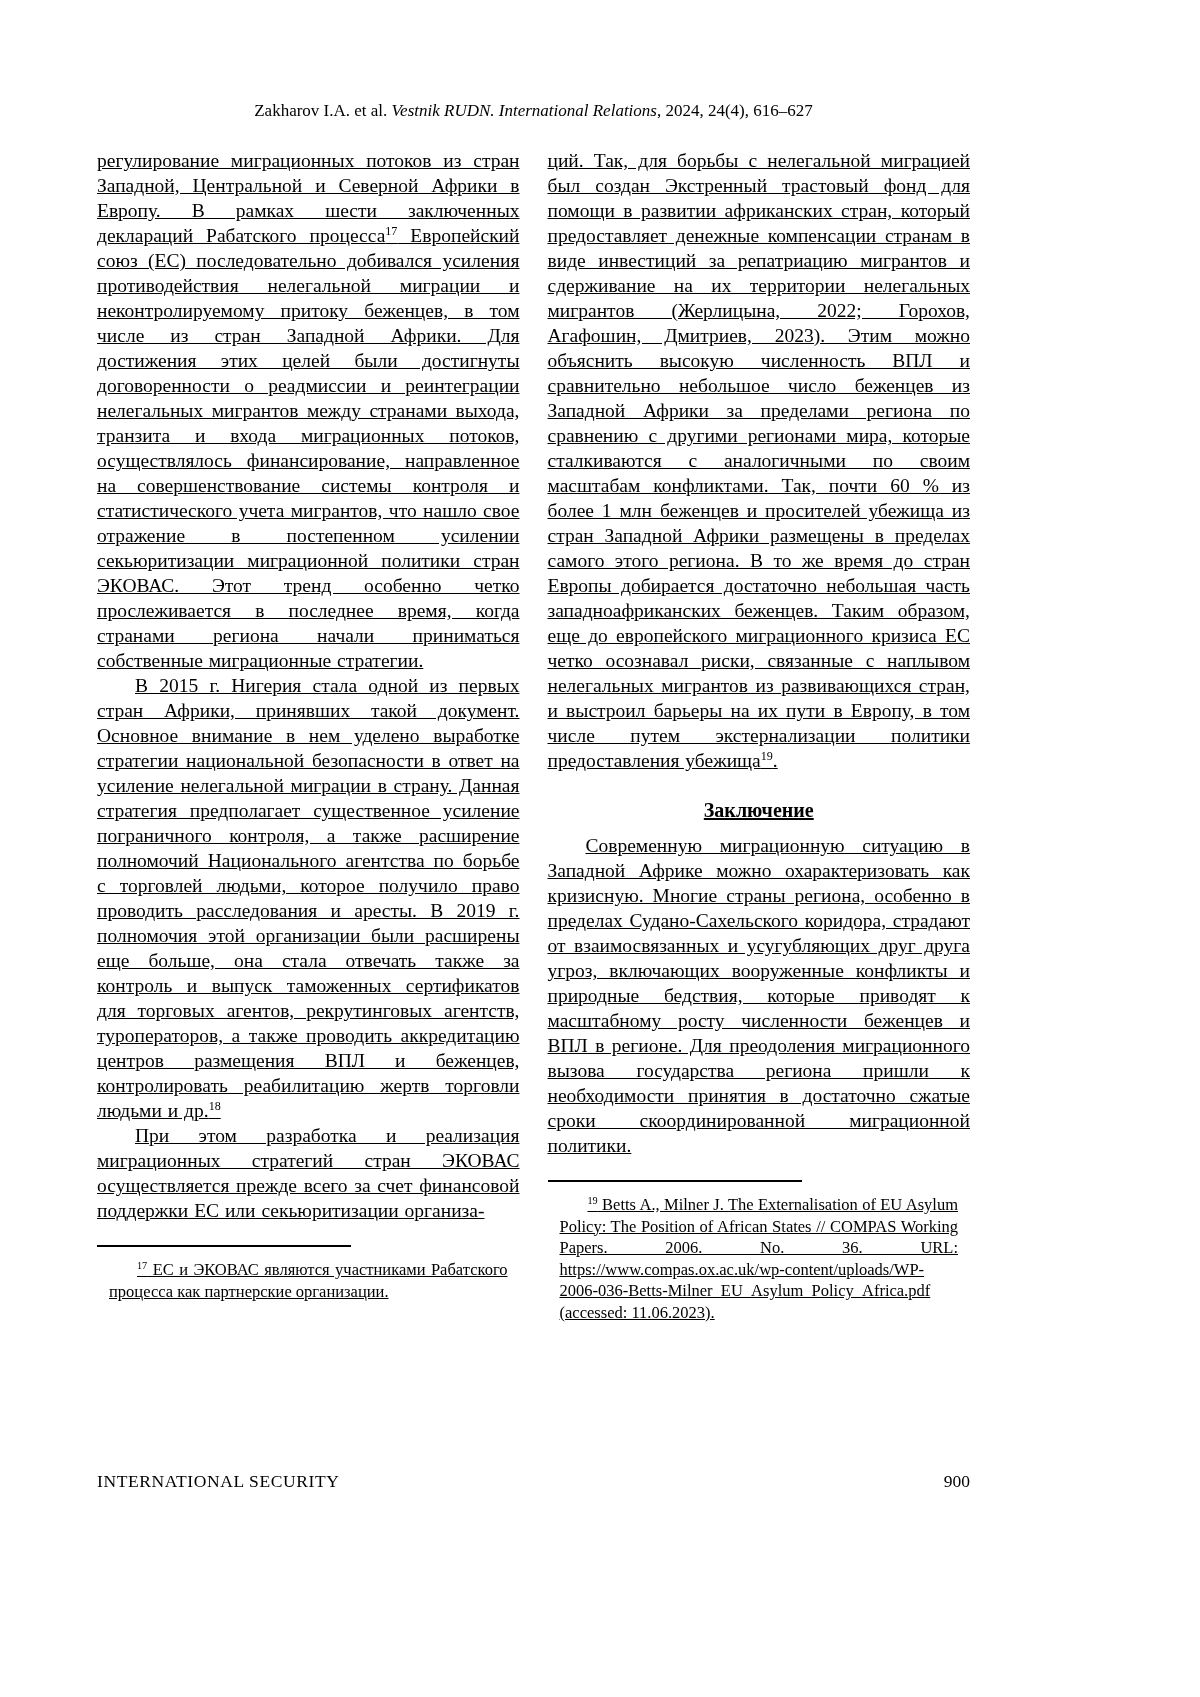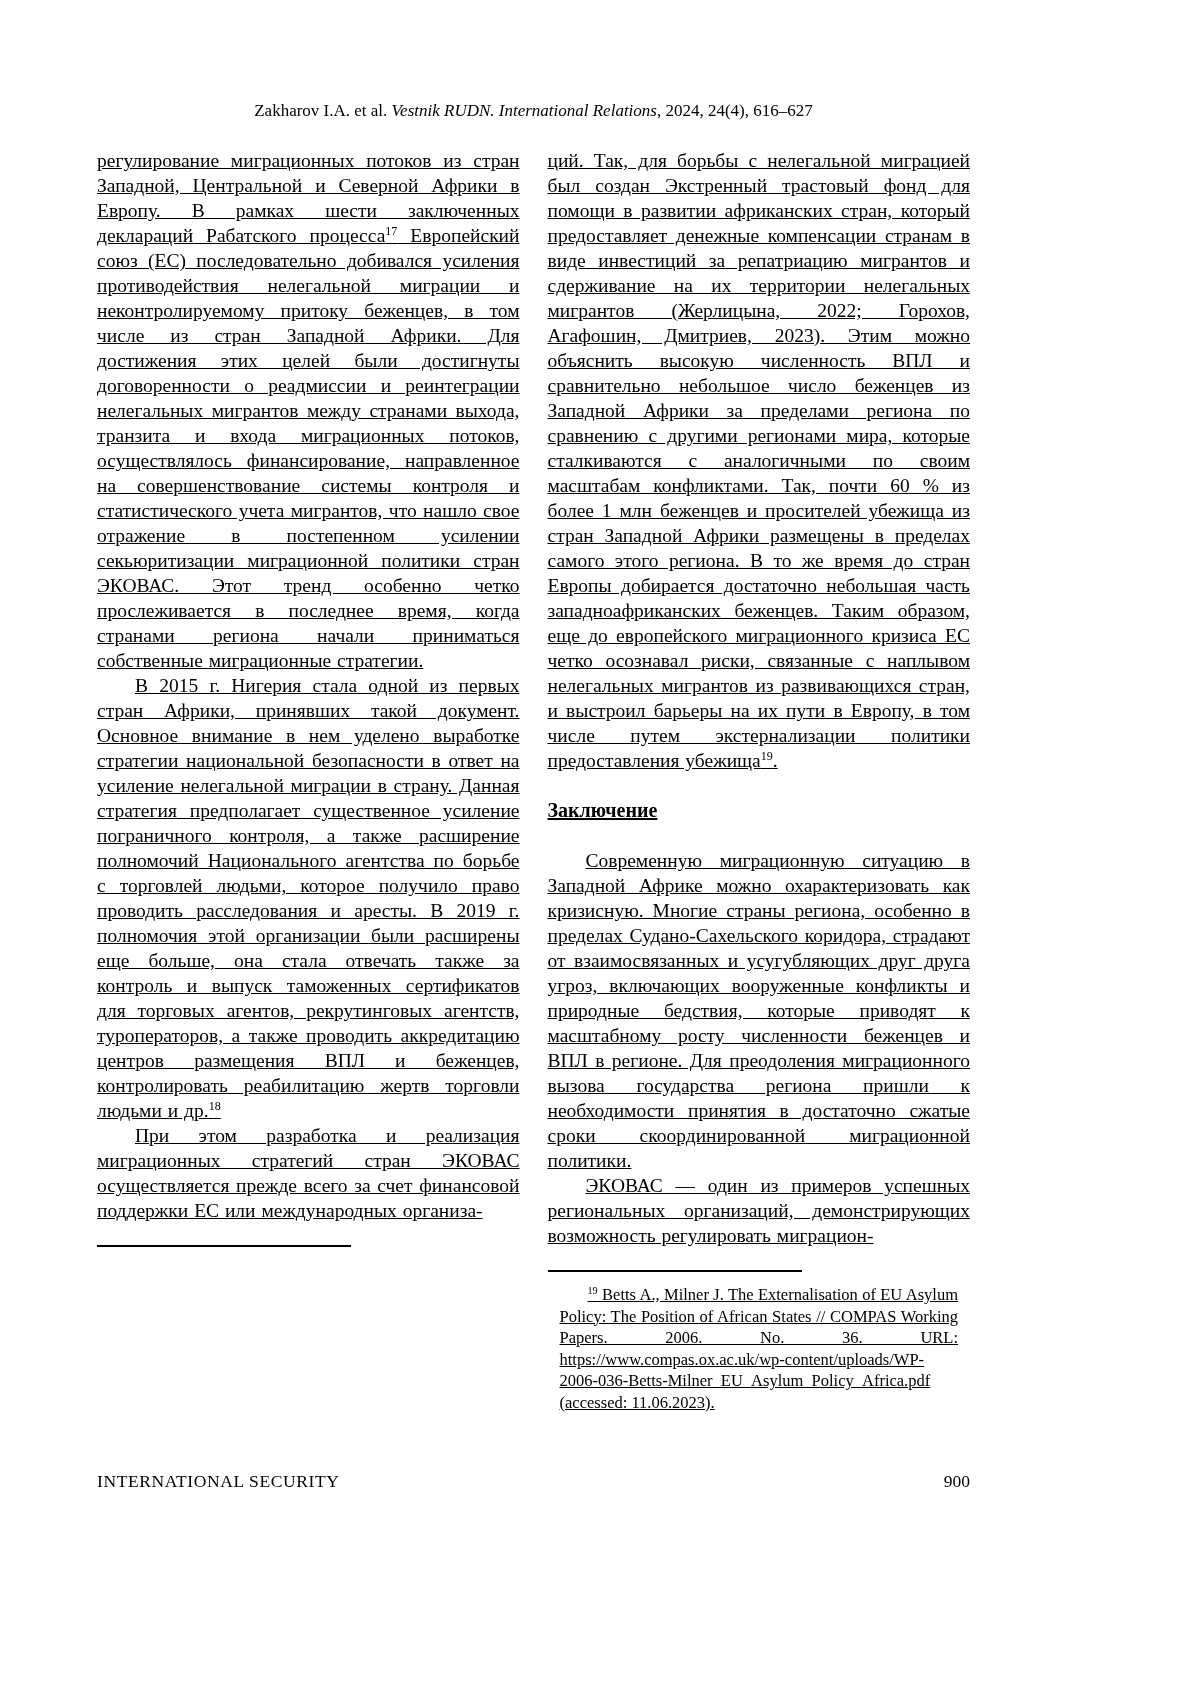--- a/index.html
+++ b/index.html
@@ -49,24 +49,24 @@
   }
   .para.no-indent {
     text-indent: 0;
   }
   sup {
     font-size: 0.62em;
     line-height: 0;
     vertical-align: super;
   }
   .section-heading {
-    margin: 26px 0 26px 0;
+    margin: 26px 0 11px 0;
     font-size: 20px;
     font-weight: bold;
-    text-align: left;
+    text-align: center;
   }
   .footnotes {
     margin-top: 22px;
   }
   .fn-rule {
     width: 254px;
     height: 0;
     border-top: 2px solid #000000;
     margin-bottom: 9px;
   }
@@ -95,34 +95,34 @@
 
 <div class="page">
 
   <header class="running-header"><span>Zakharov I.A. et al. </span><em>Vestnik RUDN. International Relations</em><span>, 2024, 24(4), 616–627</span></header>
 
   <main class="columns">
 
     <section class="col">
       <p class="para no-indent"><span>регулирование миграционных потоков из стран Западной, Центральной и Северной Африки в Европу. В рамках шести заключенных деклараций Рабатского процесса</span><sup>17</sup><span> Европейский союз (ЕС) последовательно добивался усиления противодействия нелегальной миграции и неконтролируемому притоку беженцев, в том числе из стран Западной Африки. Для достижения этих целей были достигнуты договоренности о реадмиссии и реинтеграции нелегальных мигрантов между странами выхода, транзита и входа миграционных потоков, осуществлялось финансирование, направленное на совершенствование системы контроля и статистического учета мигрантов, что нашло свое отражение в постепенном усилении секьюритизации миграционной политики стран ЭКОВАС. Этот тренд особенно четко прослеживается в последнее время, когда странами региона начали приниматься собственные миграционные стратегии.</span></p>
       <p class="para"><span>В 2015 г. Нигерия стала одной из первых стран Африки, принявших такой документ. Основное внимание в нем уделено выработке стратегии национальной безопасности в ответ на усиление нелегальной миграции в страну. Данная стратегия предполагает существенное усиление пограничного контроля, а также расширение полномочий Национального агентства по борьбе с торговлей людьми, которое получило право проводить расследования и аресты. В 2019 г. полномочия этой организации были расширены еще больше, она стала отвечать также за контроль и выпуск таможенных сертификатов для торговых агентов, рекрутинговых агентств, туроператоров, а также проводить аккредитацию центров размещения ВПЛ и беженцев, контролировать реабилитацию жертв торговли людьми и др.</span><sup>18</sup></p>
-      <p class="para"><span>При этом разработка и реализация миграционных стратегий стран ЭКОВАС осуществляется прежде всего за счет финансовой поддержки ЕС или международных организа-</span></p>
+      <p class="para"><span>При этом разработка и реализация миграционных стратегий стран ЭКОВАС осуществляется прежде всего за счет финансовой поддержки ЕС или секьюритизации организа-</span></p>
 
       <div class="footnotes">
         <div class="fn-rule"></div>
+        <p class="fn"><sup>17</sup><span> ЕС и ЭКОВАС являются участниками Рабатского процесса как партнерские организации.</span></p>
       </div>
     </section>
 
     <section class="col">
       <p class="para no-indent"><span>ций. Так, для борьбы с нелегальной миграцией был создан Экстренный трастовый фонд для помощи в развитии африканских стран, который предоставляет денежные компенсации странам в виде инвестиций за репатриацию мигрантов и сдерживание на их территории нелегальных мигрантов (Жерлицына, 2022; Горохов, Агафошин, Дмитриев, 2023). Этим можно объяснить высокую численность ВПЛ и сравнительно небольшое число беженцев из Западной Африки за пределами региона по сравнению с другими регионами мира, которые сталкиваются с аналогичными по своим масштабам конфликтами. Так, почти 60 % из более 1 млн беженцев и просителей убежища из стран Западной Африки размещены в пределах самого этого региона. В то же время до стран Европы добирается достаточно небольшая часть западноафриканских беженцев. Таким образом, еще до европейского миграционного кризиса ЕС четко осознавал риски, связанные с наплывом нелегальных мигрантов из развивающихся стран, и выстроил барьеры на их пути в Европу, в том числе путем экстернализации политики предоставления убежища</span><sup>19</sup><span>.</span></p>
 
       <h2 class="section-heading">Заключение</h2>
 
       <p class="para"><span>Современную миграционную ситуацию в Западной Африке можно охарактеризовать как кризисную. Многие страны региона, особенно в пределах Судано-Сахельского коридора, страдают от взаимосвязанных и усугубляющих друг друга угроз, включающих вооруженные конфликты и природные бедствия, которые приводят к масштабному росту численности беженцев и ВПЛ в регионе. Для преодоления миграционного вызова государства региона пришли к необходимости принятия в достаточно сжатые сроки скоординированной миграционной политики.</span></p>
-      <p class="para"><span>ЭКОВАС — один из примеров успешных региональных организаций, демонстрирующих возможность регулировать миграцион-</span></p>
 
       <div class="footnotes">
         <div class="fn-rule"></div>
         <p class="fn"><sup>19</sup><span> Betts A., Milner J. The Externalisation of EU Asylum Policy: The Position of African States // COMPAS Working Papers. 2006. No. 36. URL: https://www.compas.ox.ac.uk/wp-content/uploads/WP-2006-036-Betts-Milner_EU_Asylum_Policy_Africa.pdf (accessed: 11.06.2023).</span></p>
       </div>
     </section>
 
   </main>
 
   <footer class="page-footer">

